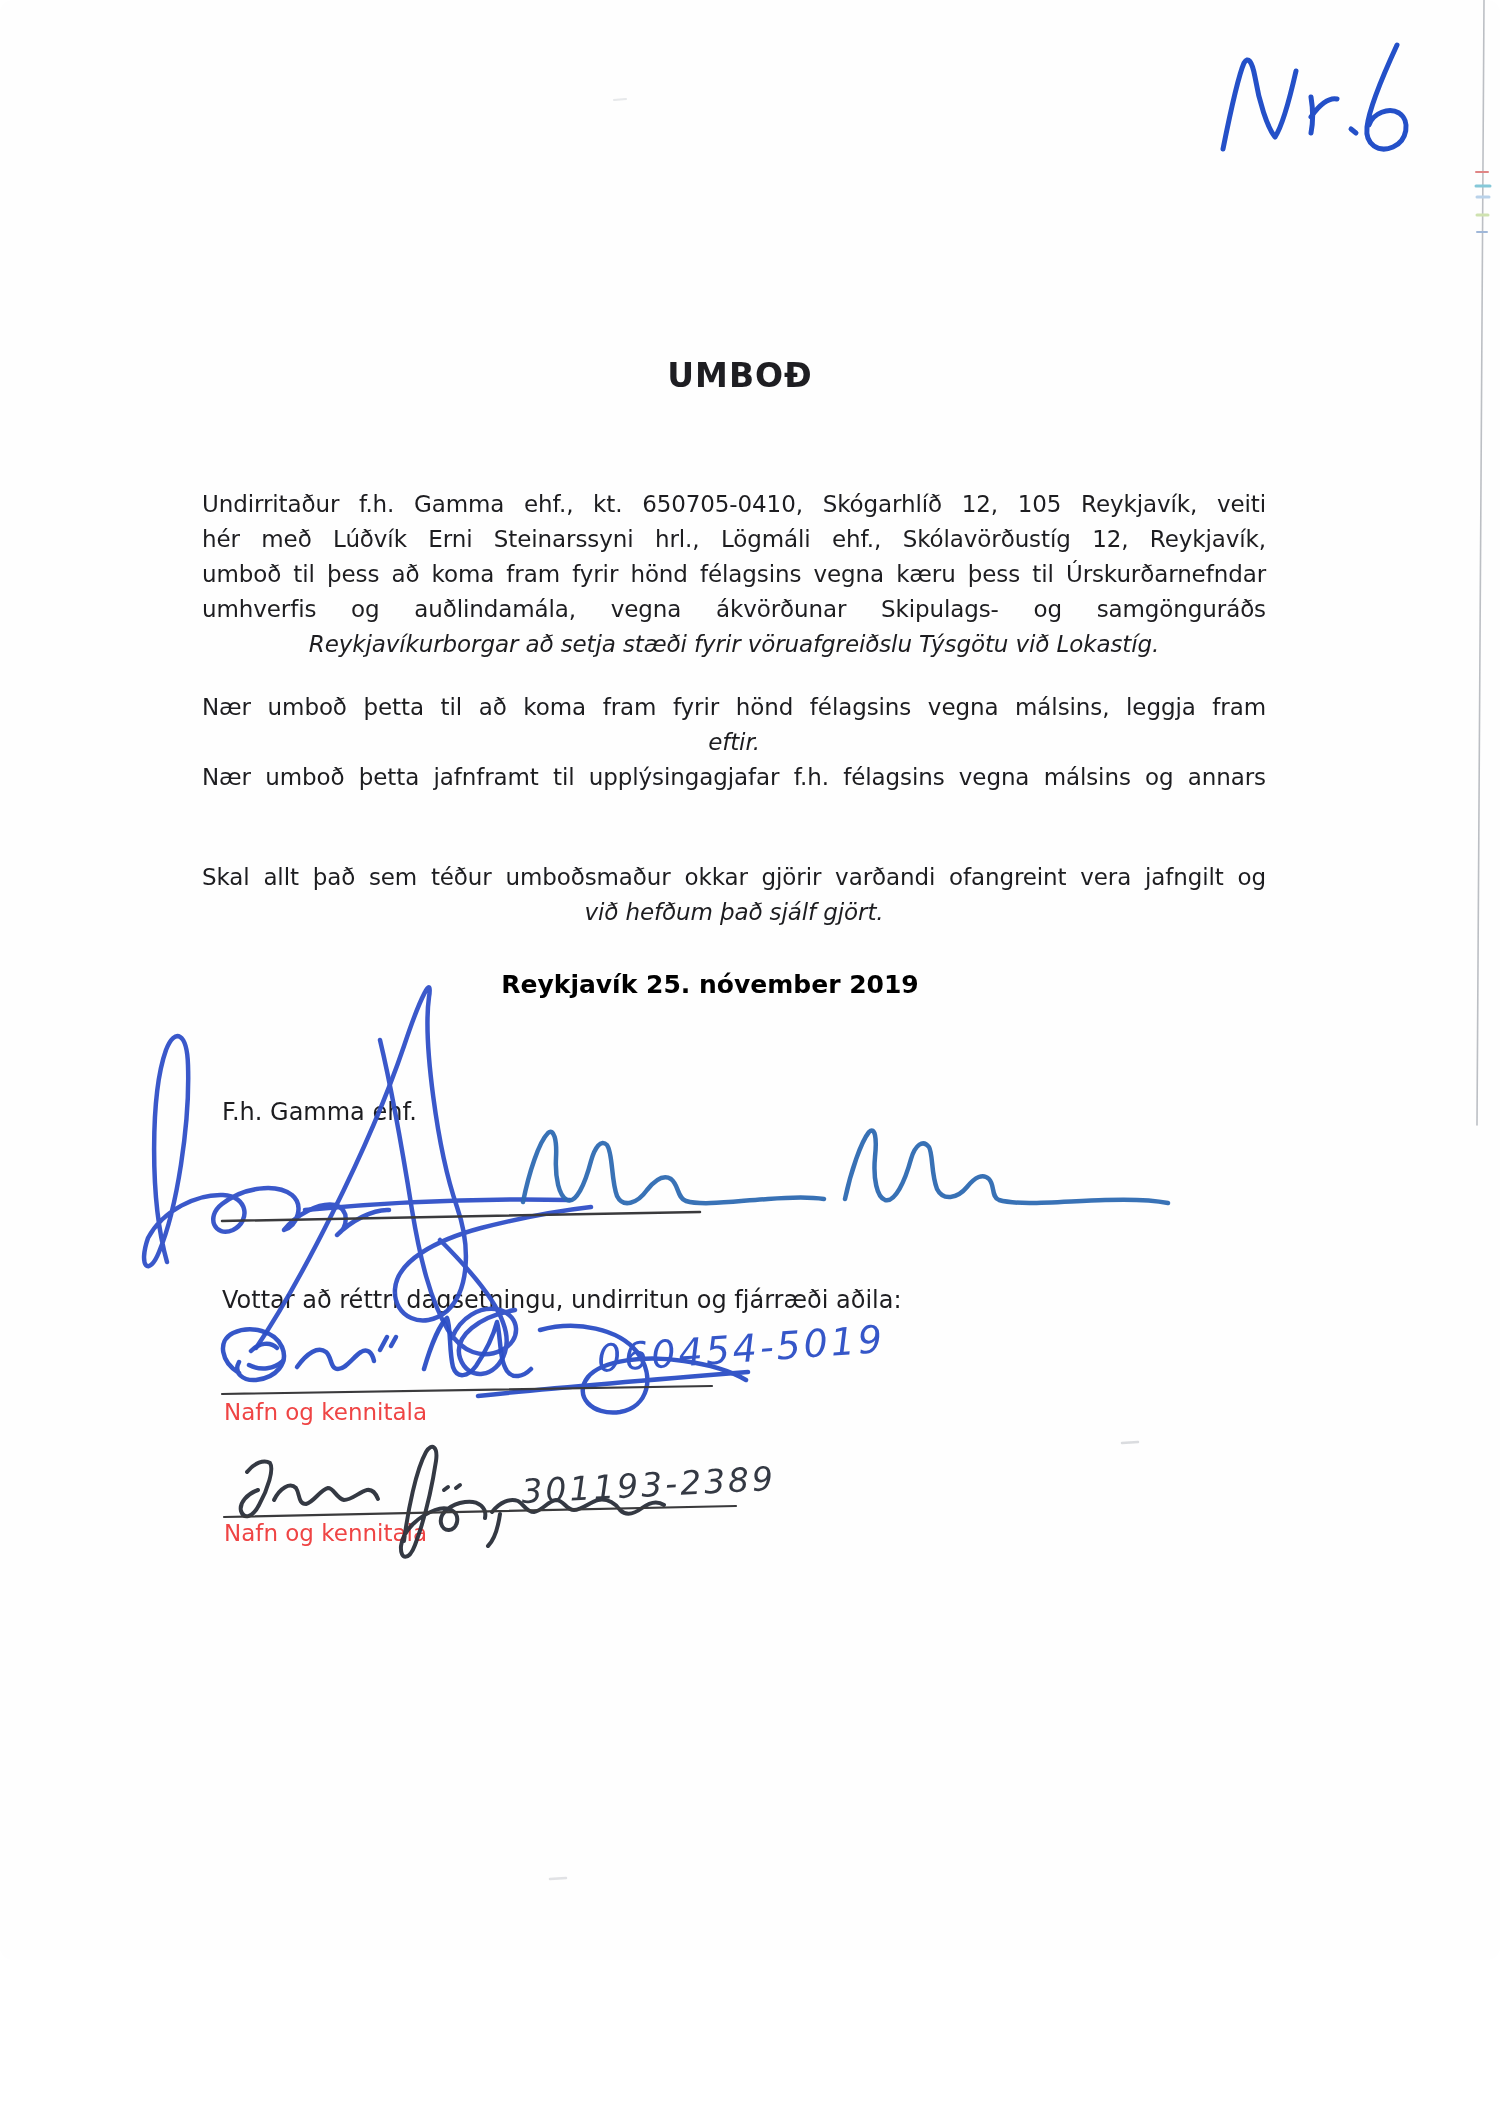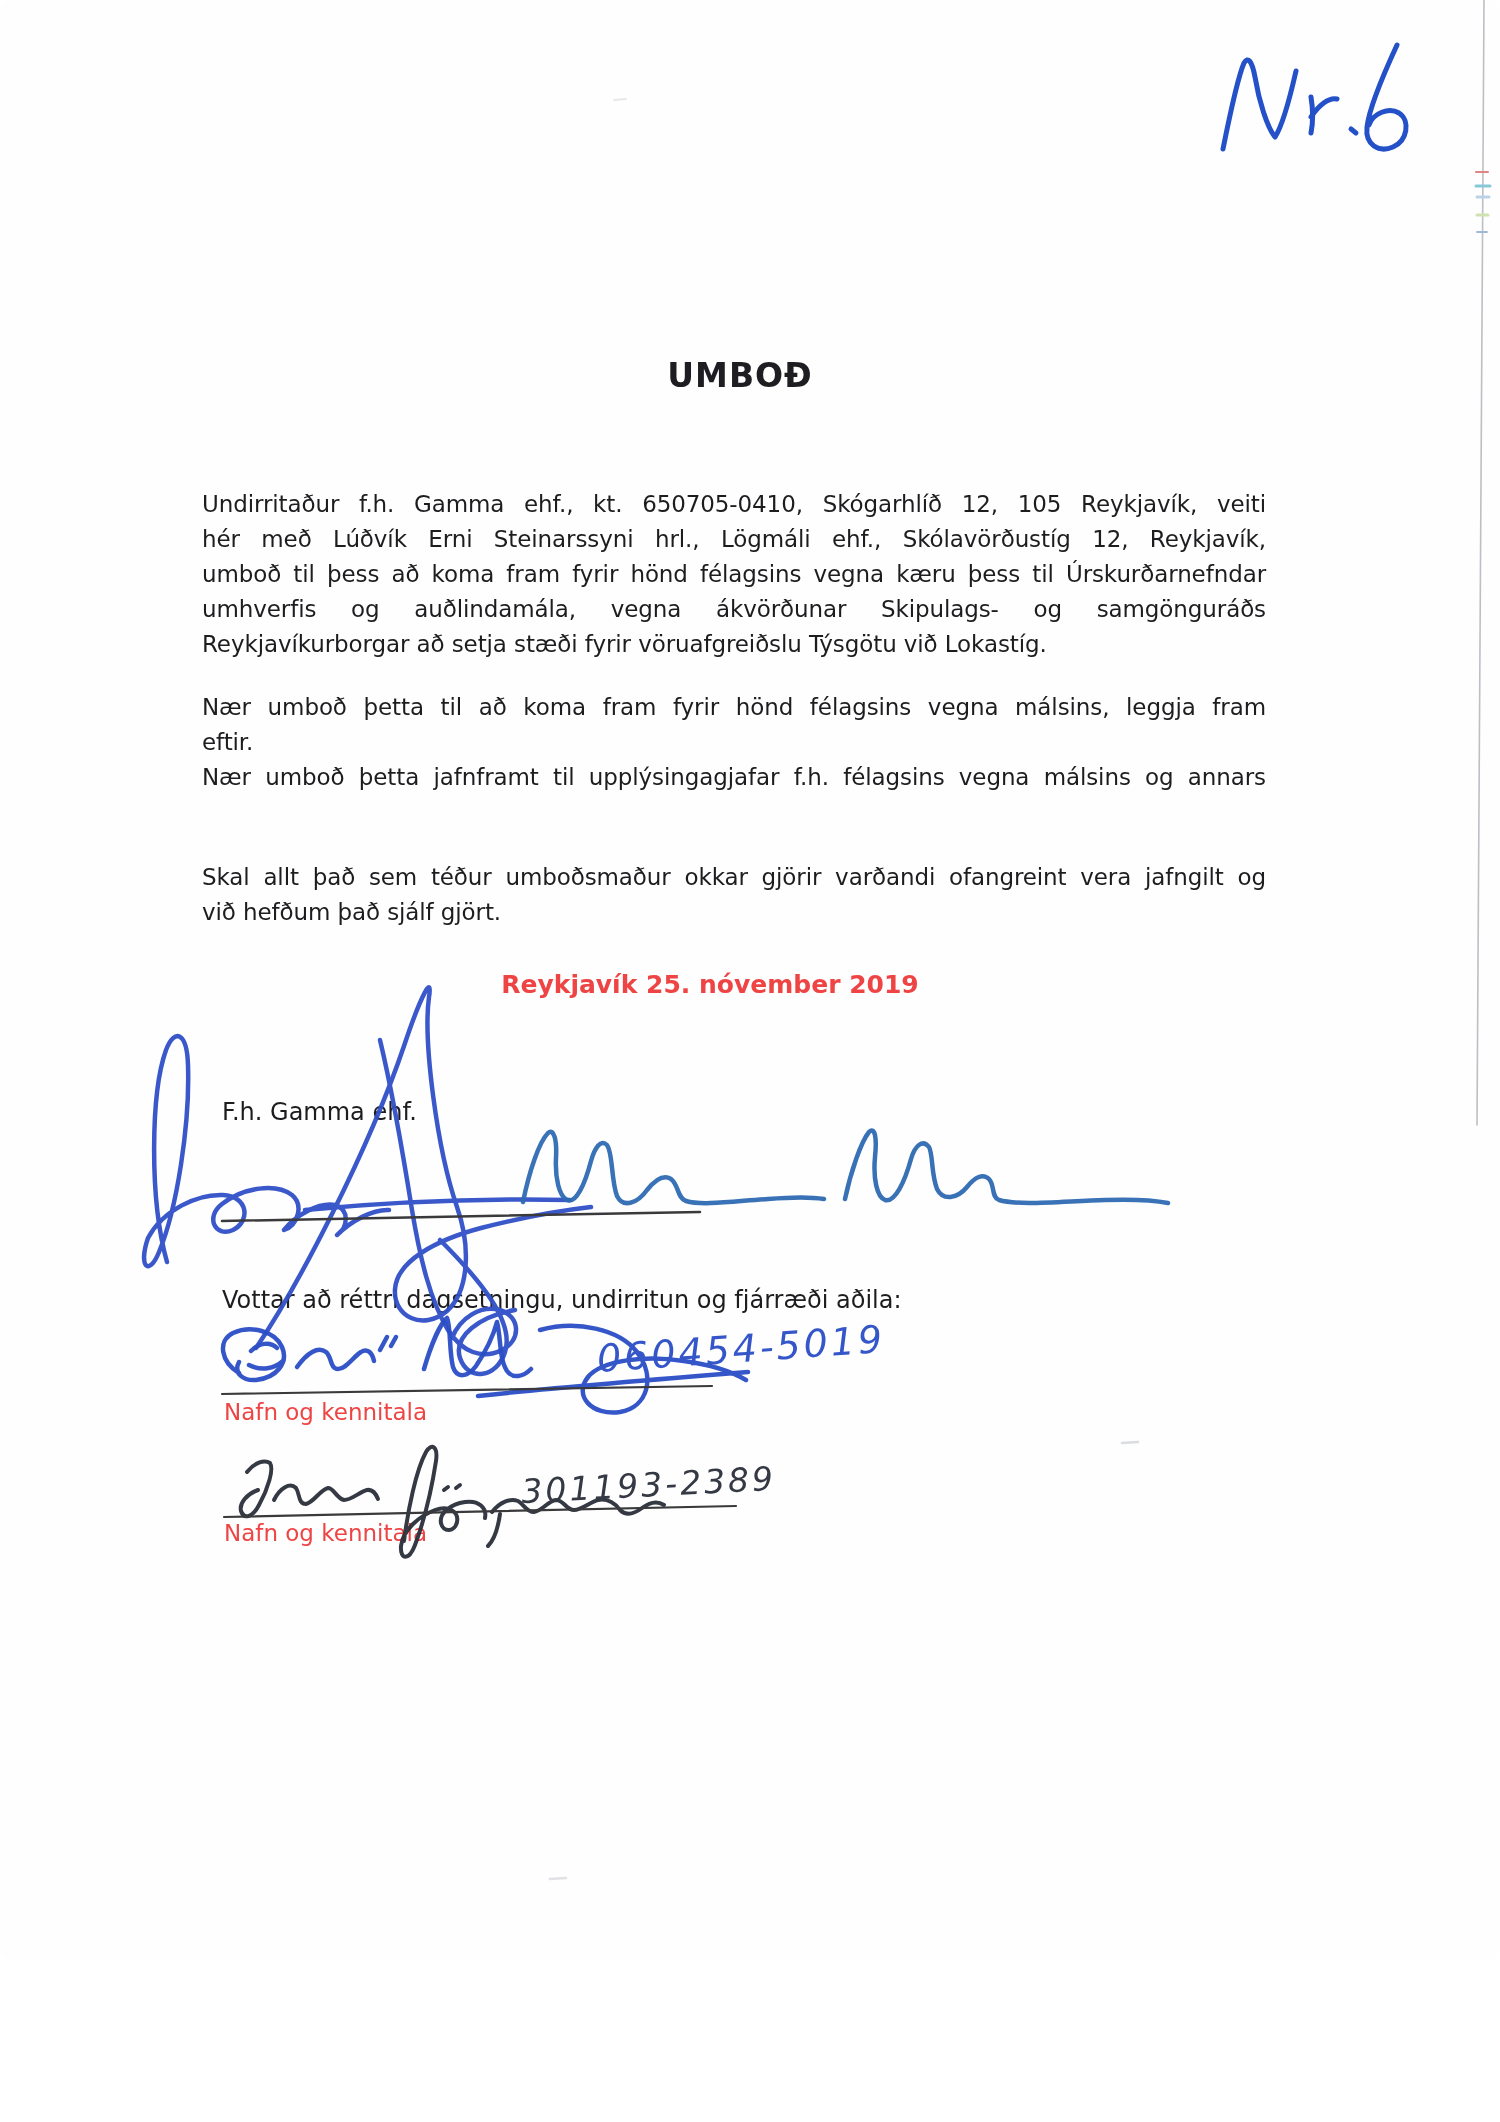--- a/index.html
+++ b/index.html
@@ -10,24 +10,24 @@
   }
   .ink-overlay{position:absolute;left:0;top:0;width:1500px;height:2122px;pointer-events:none;}
   .title{
     position:absolute;left:0;right:20px;top:356px;text-align:center;
     font-size:33px;font-weight:700;letter-spacing:1px;color:#1e1e22;
   }
   .para{position:absolute;left:202px;width:1064px;font-size:23px;letter-spacing:-0.1px;}
   .p1{top:487px}.p2{top:690px}.p3{top:860px}
   .ln{height:35px;line-height:35px;white-space:normal;}
   .ln.j{text-align:justify;text-align-last:justify;}
-  .ln.l{text-align:left;}
+  .ln.l{text-align:center;font-style:italic;}
   .date{
     position:absolute;left:218px;width:984px;top:970px;text-align:center;
-    font-size:25px;font-weight:700;color:#ef4444;
+    font-size:25px;font-weight:700;color:#000000;
   }
   .fh{position:absolute;left:222px;top:1098px;font-size:24px;}
   .vottar{position:absolute;left:222px;top:1286px;font-size:24px;}
   .caption{position:absolute;left:224px;font-size:23px;color:#ef4444;}
   .cap1{top:1399px}.cap2{top:1520px}
   .sr{position:absolute;opacity:0;pointer-events:none;left:1210px;top:40px;width:1px;height:1px;overflow:hidden;}
   .hw-num{font-family:"DejaVu Sans",sans-serif;font-style:italic;letter-spacing:3px;}
 </style>
 </head>
 <body>

